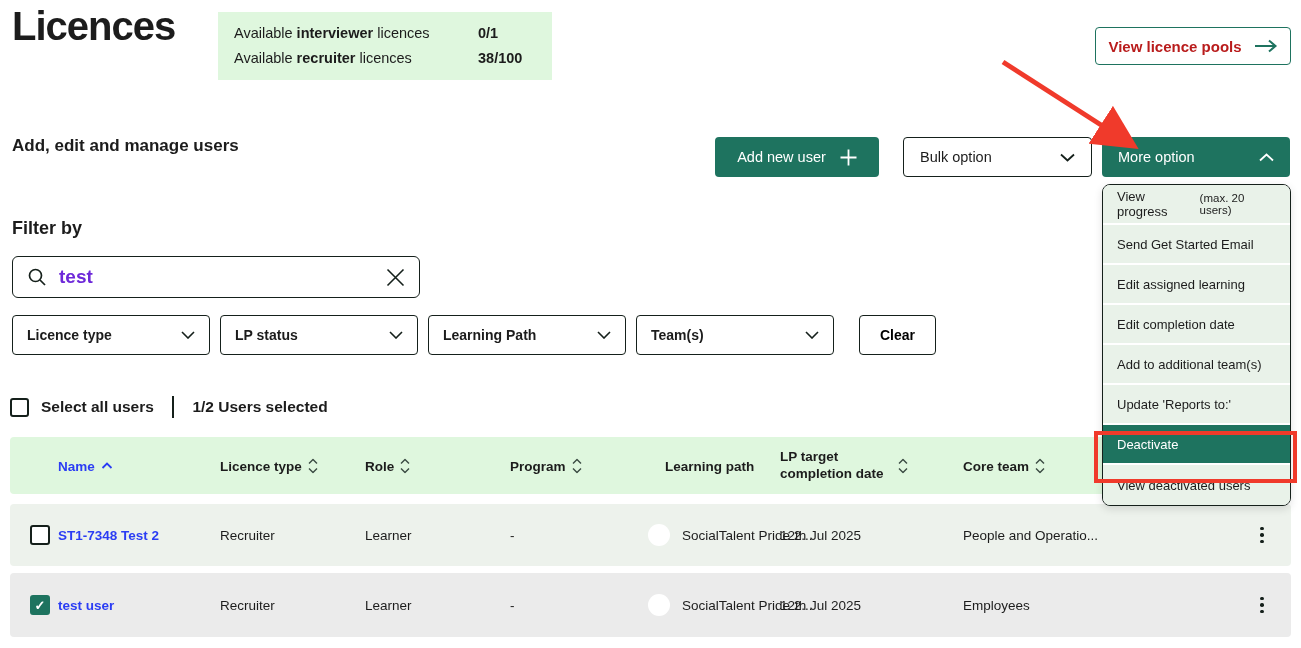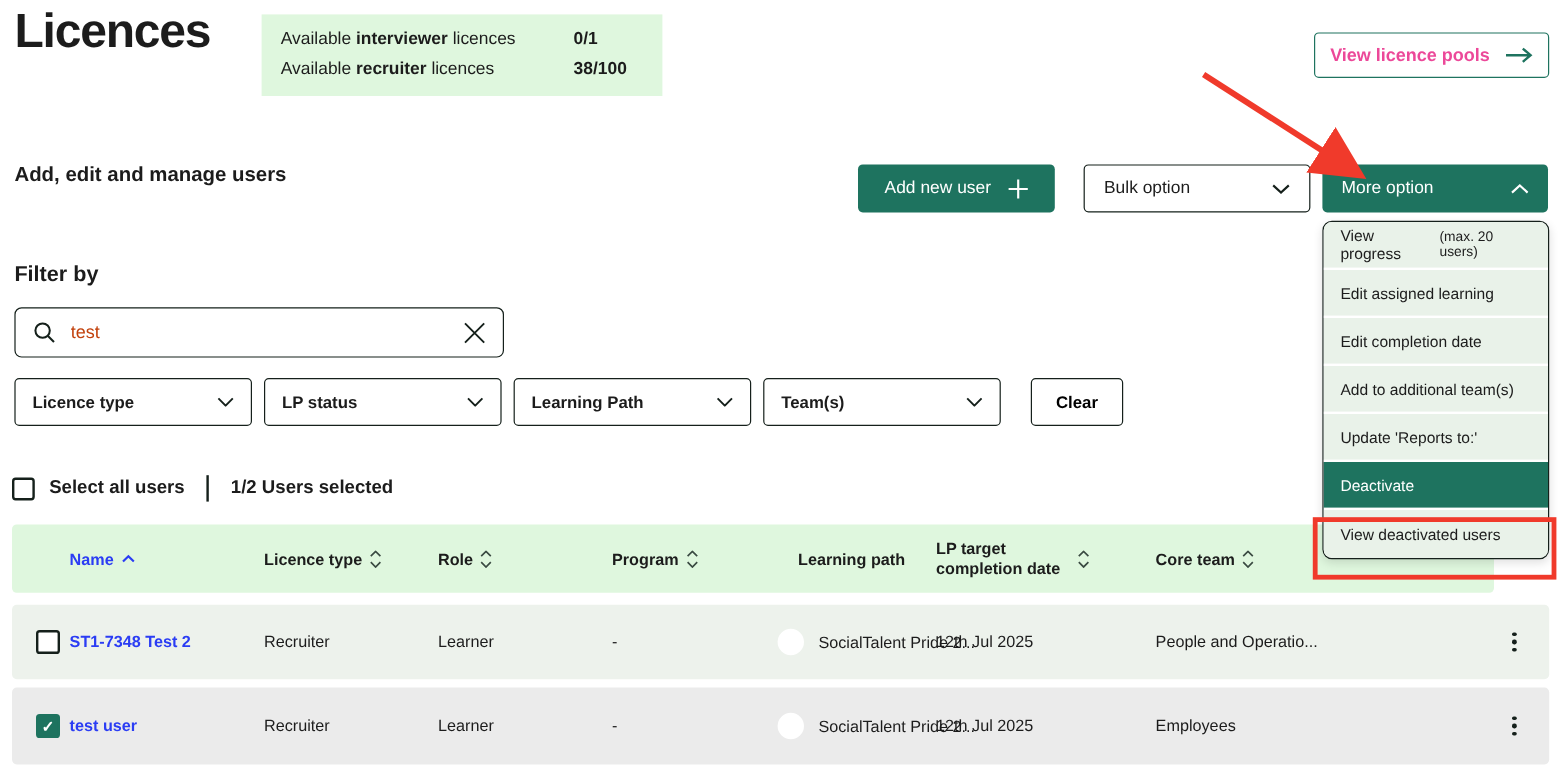--- a/index.html
+++ b/index.html
@@ -10,33 +10,33 @@
   }
   .abs { position:absolute; }
 
   
   .title { left:12px; top:4px; font-size:40px; font-weight:bold; letter-spacing:-1px; }
   .summary { left:218px; top:12px; width:334px; background:#DFF7DE; padding:11px 16px; display:flex; flex-direction:column; gap:4px; }
   .summary-row { display:flex; font-size:14.5px; line-height:21px; }
   .summary-label { flex:1; }
   .summary-label b { font-weight:bold; }
   .summary-value { width:58px; font-weight:bold; }
-  .pools-btn { left:1095px; top:27px; width:196px; height:38px; background:#fff; border:1.5px solid #1E735F; border-radius:4px; color:#ec4899; font-weight:bold; font-size:15px; display:flex; align-items:center; justify-content:center; gap:12px; cursor:pointer; }
+  .pools-btn { left:1095px; top:27px; width:196px; height:38px; background:#fff; border:1.5px solid #1E735F; border-radius:4px; color:#b91c1c; font-weight:bold; font-size:15px; display:flex; align-items:center; justify-content:center; gap:12px; cursor:pointer; }
 
   
   .manage-heading { left:12px; top:136px; font-size:17px; font-weight:bold; }
   .btn { border-radius:4px; font-weight:normal; font-size:14.5px; display:flex; align-items:center; cursor:pointer; }
   .btn-add { left:715px; top:137px; width:164px; height:40px; background:#1E735F; color:#fff; justify-content:center; gap:14px; border:none; }
   .btn-bulk { left:903px; top:137px; width:189px; height:40px; background:#fff; border:1.5px solid #15201B; justify-content:space-between; padding:0 16px; }
   .btn-more { left:1102px; top:137px; width:188px; height:40px; background:#1E735F; color:#fff; justify-content:space-between; padding:0 16px; border:none; }
 
   
   .filter-heading { left:12px; top:218px; font-size:18px; font-weight:bold; }
   .search-box { left:12px; top:256px; width:408px; height:42px; border:1.5px solid #15201B; border-radius:6px; display:flex; align-items:center; gap:12px; padding:0 14px; background:#fff; }
-  .search-box input { border:none; outline:none; flex:1; font-family:"Liberation Sans",sans-serif; font-size:15px; font-weight:normal; color:#c2410c; background:transparent; }
+  .search-box input { border:none; outline:none; flex:1; font-family:"Liberation Sans",sans-serif; font-size:19px; font-weight:bold; color:#6d28d9; background:transparent; }
   .clear-x { cursor:pointer; display:flex; align-items:center; }
   .fdrop { top:315px; width:198px; height:40px; background:#fff; border:1.5px solid #15201B; border-radius:4px; display:flex; align-items:center; justify-content:space-between; padding:0 14px; font-size:14px; font-weight:bold; cursor:pointer; }
   .btn-clear { left:859px; top:315px; width:77px; height:40px; background:#fff; border:1.5px solid #15201B; border-radius:4px; font-size:14px; font-weight:bold; display:flex; align-items:center; justify-content:center; cursor:pointer; }
 
   
   .select-row { left:10px; top:396px; display:flex; align-items:center; gap:12px; font-size:15.5px; font-weight:bold; }
   .cb { width:19px; height:19px; border:2px solid #15201B; border-radius:3px; background:#fff; cursor:pointer; display:flex; align-items:center; justify-content:center; }
   .cb.checked { background:#1E735F; border-color:#1E735F; color:#fff; font-size:13px; font-weight:bold; }
   .vdiv { width:2.5px; height:22px; background:#15201B; margin:0 6px; }
 
@@ -276,20 +276,21 @@
         <i></i>
         <i></i>
       </span>
   </div>
 
   <div class="abs menu">
     <div class="menu-item">
       <span>View progress</span>
       <span class="note">(max. 20 users)</span>
     </div>
+    <div class="menu-item">Send Get Started Email</div>
     <div class="menu-item">Edit assigned learning</div>
     <div class="menu-item">Edit completion date</div>
     <div class="menu-item">Add to additional team(s)</div>
     <div class="menu-item">Update 'Reports to:'</div>
     <div class="menu-item highlight">Deactivate</div>
     <div class="menu-item">View deactivated users</div>
   </div>
 
   <div class="abs ann-box"></div>
   <svg class="abs ann-arrow" viewBox="0 0 1301 648">

